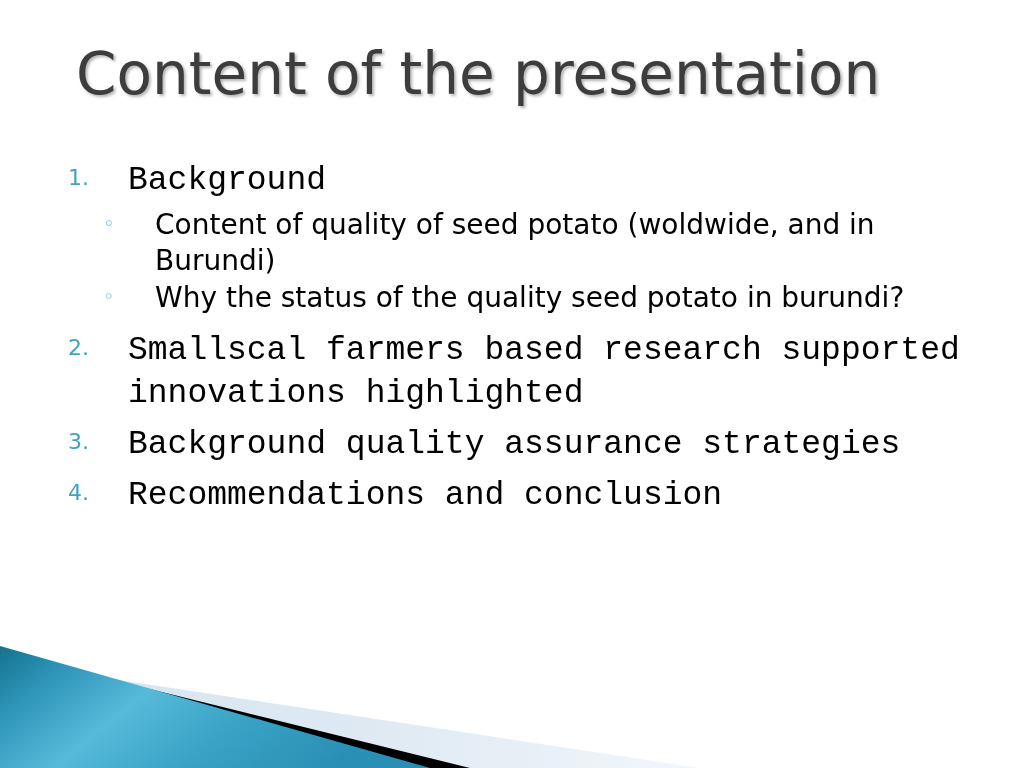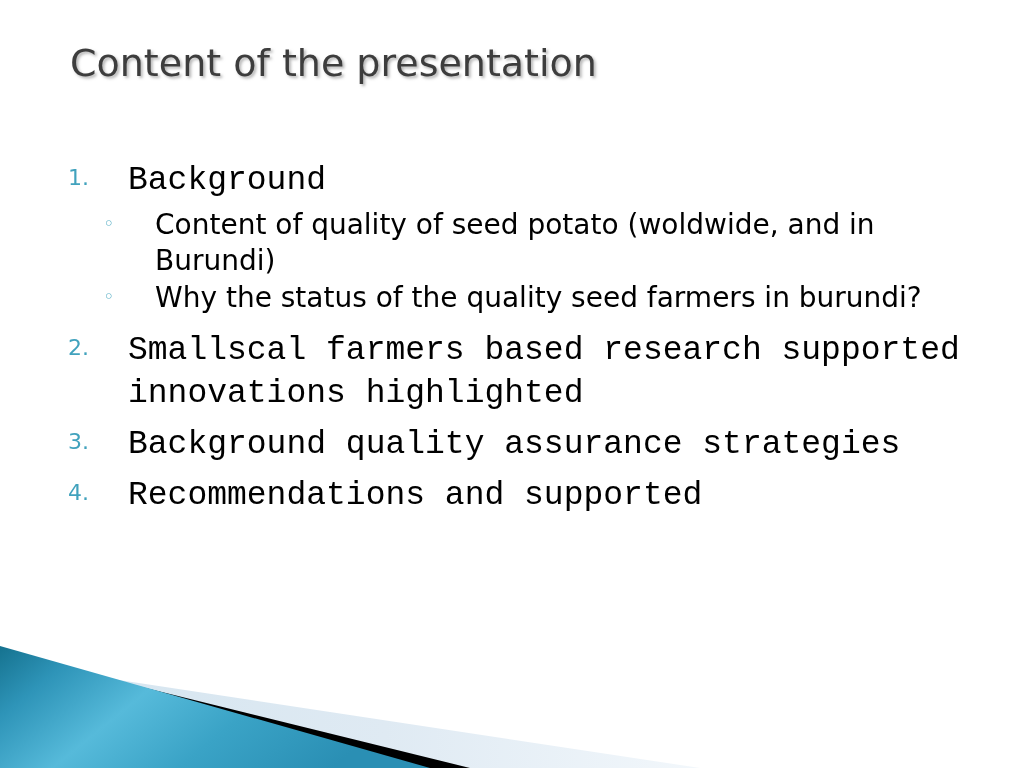--- a/index.html
+++ b/index.html
@@ -19,24 +19,24 @@
     position: relative;
     width: 1024px;
     height: 768px;
     background: #ffffff;
     overflow: hidden;
   }
 
   
   .slide-title {
     position: absolute;
-    left: 70px;
+    left: 76px;
     top: 44px;
     font-family: "DejaVu Sans", sans-serif;
-    font-size: 38px;
+    font-size: 58px;
     font-weight: 400;
     color: #3d3d3d;
     letter-spacing: 0px;
     white-space: nowrap;
     text-shadow: 2px 2px 3px rgba(120,120,120,0.55);
     line-height: 1.05;
   }
 
   
   .body-list {
@@ -128,37 +128,37 @@
       <span class="txt">Background</span>
     </div>
 
     <div class="sub-group">
       <div class="lvl2">
         <span class="marker">◦</span>
         <span class="txt"> Content of quality of seed potato (woldwide, and in Burundi)</span>
       </div>
       <div class="lvl2">
         <span class="marker">◦</span>
-        <span class="txt">Why the status of the quality seed farmers in burundi?</span>
+        <span class="txt">Why the status of the quality seed potato in burundi?</span>
       </div>
     </div>
 
     <div class="lvl1 gap-after-2">
       <span class="marker">2.</span>
       <span class="txt">Smallscal farmers based research supported innovations highlighted</span>
     </div>
 
     <div class="lvl1 gap-after-3">
       <span class="marker">3.</span>
       <span class="txt"> Background quality assurance strategies</span>
     </div>
 
     <div class="lvl1 gap-after-4">
       <span class="marker">4.</span>
-      <span class="txt">Recommendations and supported</span>
+      <span class="txt">Recommendations and conclusion</span>
     </div>
 
   </div>
 
   <svg class="footer-deco" viewBox="0 0 1024 150" preserveAspectRatio="none">
     <defs>
       <linearGradient id="tealGrad" x1="0" y1="0" x2="1" y2="0.35">
         <stop offset="0%" stop-color="#15728f"></stop>
         <stop offset="18%" stop-color="#2e94b8"></stop>
         <stop offset="42%" stop-color="#56bada"></stop>

